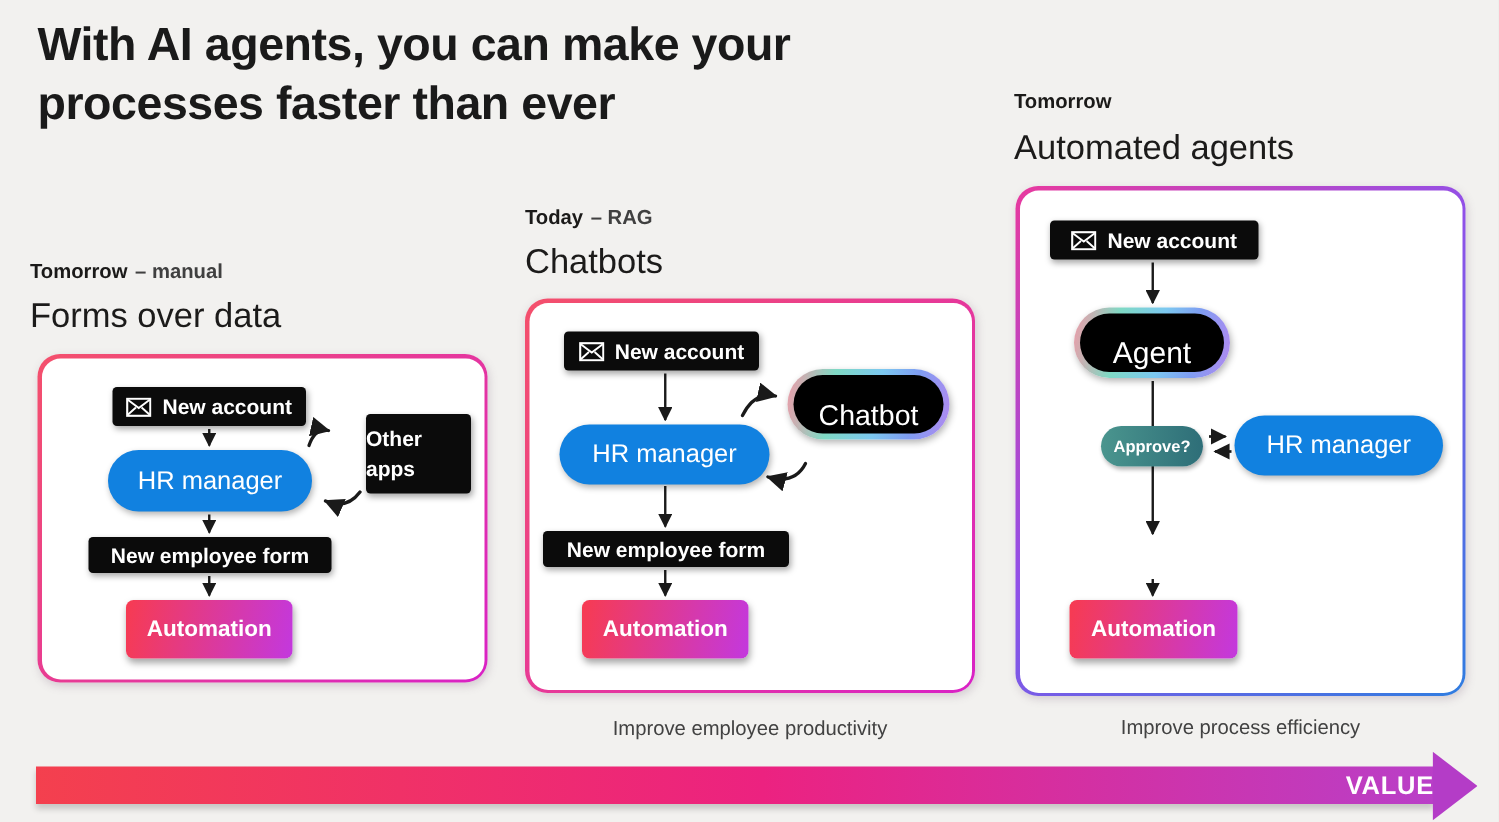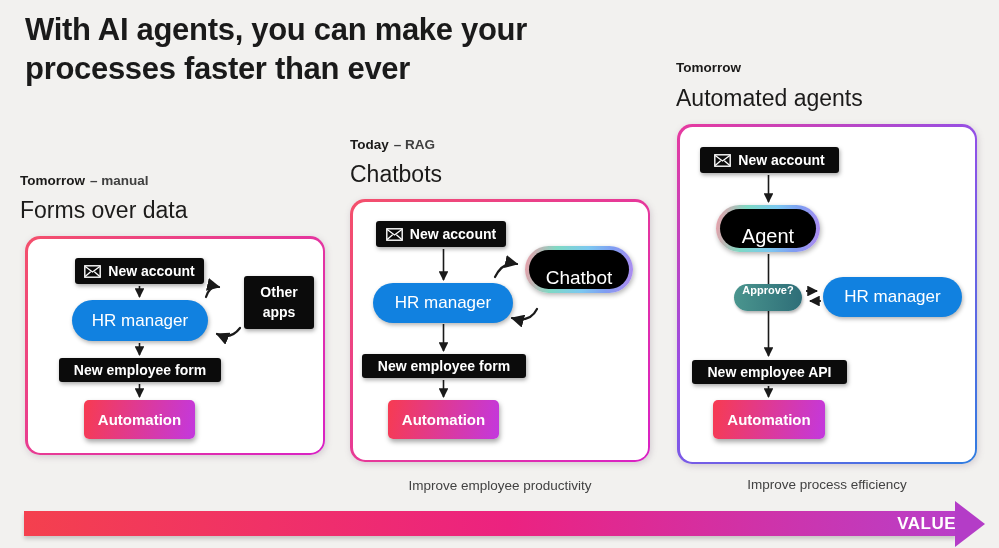--- a/index.html
+++ b/index.html
@@ -17,32 +17,32 @@
   .frame{position:absolute;border-radius:15px;padding:2.5px;box-sizing:border-box;
          box-shadow:1px 2px 6px rgba(120,90,120,.25);}
   .frame-inner{width:100%;height:100%;background:#ffffff;border-radius:12.5px;}
   .frame.pink{background:linear-gradient(135deg,#f4506b,#d921c6);}
   .frame.tri{background:linear-gradient(140deg,#e8399e 0%,#9150e8 45%,#2f7de0 100%);}
 
   .overlay{position:absolute;left:0;top:0;}
 
   .node-black{position:absolute;background:#0b0b0b;color:#fff;font-weight:700;font-size:14px;
               display:flex;align-items:center;justify-content:center;gap:7px;border-radius:3px;
-              box-shadow:1px 2px 4px rgba(0,0,0,.35);white-space:nowrap;text-align:center;}
+              box-shadow:1px 2px 4px rgba(0,0,0,.35);white-space:nowrap;}
   .node-black.wrap{white-space:normal;line-height:1.4;}
   .pill-blue{position:absolute;background:#1181e0;color:#fff;border-radius:22px;
              display:flex;align-items:center;justify-content:center;font-size:17px;
              box-shadow:1px 2px 4px rgba(0,0,0,.3);}
   .ai-pill{position:absolute;border-radius:26px;padding:4px;box-sizing:border-box;
            background:linear-gradient(100deg,#f09aa8 0%,#7fd9c4 28%,#7cc8f0 55%,#7f9df2 76%,#b289ef 100%);
            box-shadow:1px 2px 5px rgba(0,0,0,.3);}
   .ai-pill-inner{width:100%;height:100%;background:#000;border-radius:22px;color:#fff;
                  display:flex;align-items:flex-end;justify-content:center;}
   .pill-teal{position:absolute;background:linear-gradient(90deg,#4a958e,#2e6e78);color:#fff;
-             border-radius:14px;display:flex;justify-content:center;
+             border-radius:14px;display:flex;align-items:center;justify-content:center;
              font-size:11px;font-weight:700;box-shadow:1px 2px 3px rgba(0,0,0,.3);}
   .automation{position:absolute;background:linear-gradient(100deg,#f73b51,#c338de);color:#fff;
               font-weight:700;font-size:15px;border-radius:5px;display:flex;align-items:center;
               justify-content:center;box-shadow:1px 3px 5px rgba(0,0,0,.35);}
 
   .caption{position:absolute;font-size:13.5px;color:#424242;text-align:center;}
 
   .value-arrow{position:absolute;left:24px;top:501px;width:961px;height:46px;}
   .va-bar{position:absolute;left:0;top:10px;width:932px;height:25px;
           background:linear-gradient(90deg,#f4404e 0%,#ec2280 52%,#b93fc8 100%);
@@ -163,23 +163,20 @@
     <div class="ai-pill-inner" style="font-size:20px">
       <span>Agent</span>
     </div>
   </div>
   <div class="pill-teal" style="left:734px;top:284px;width:68px;height:27px">
     <span>Approve?</span>
   </div>
   <div class="pill-blue" style="left:823px;top:277px;width:139px;height:40px">
     <span>HR manager</span>
   </div>
-  <div class="node-black" style="left:692px;top:360px;width:155px;height:24px">
-    <span>New employee API</span>
-  </div>
   <div class="automation" style="left:713px;top:400px;width:112px;height:39px">
     <span>Automation</span>
   </div>
 
   <div class="caption" style="left:677px;top:477px;width:300px">Improve process efficiency</div>
   <div class="caption" style="left:350px;top:478px;width:300px">Improve employee productivity</div>
 
   <div class="value-arrow">
     <div class="va-bar"></div>
     <div class="va-head"></div>

